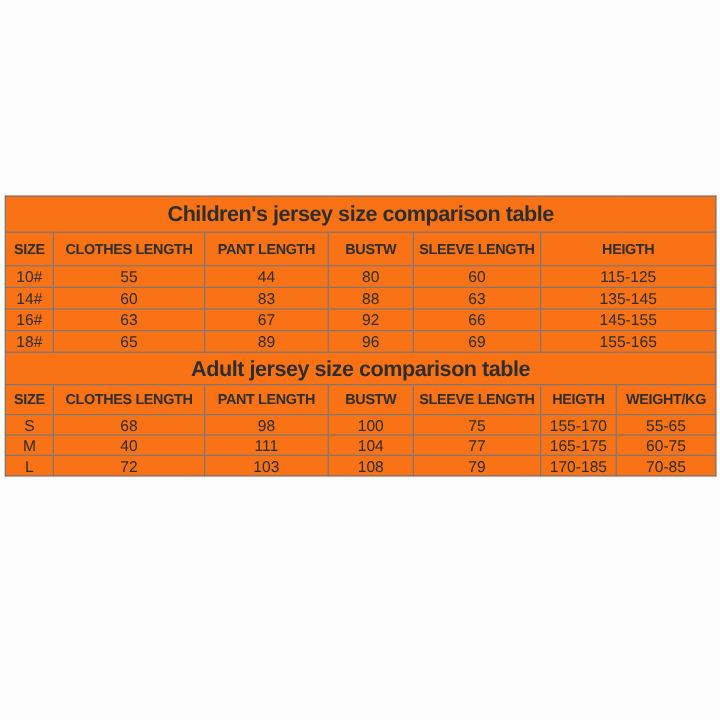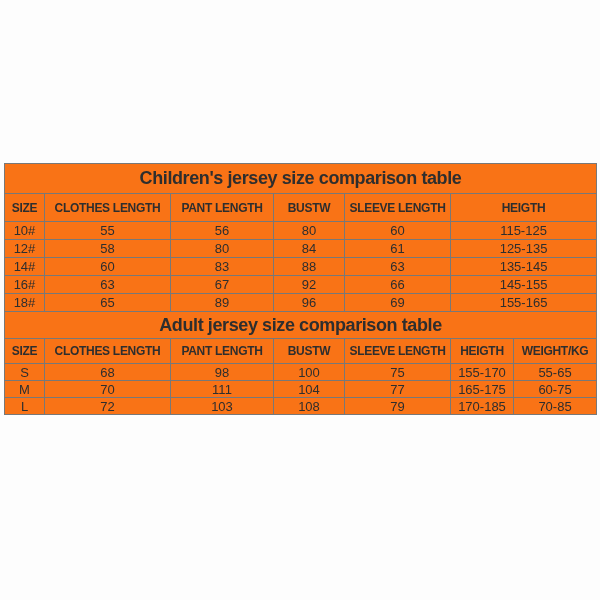--- a/index.html
+++ b/index.html
@@ -87,32 +87,24 @@
       <th class="header-cell">SIZE</th>
       <th class="header-cell">CLOTHES LENGTH</th>
       <th class="header-cell">PANT LENGTH</th>
       <th class="header-cell">BUSTW</th>
       <th class="header-cell">SLEEVE LENGTH</th>
       <th class="header-cell" colspan="2">HEIGTH</th>
     </tr>
     <tr class="children-row">
       <td class="data-cell">10#</td>
       <td class="data-cell">55</td>
-      <td class="data-cell">56</td>
+      <td class="data-cell">44</td>
       <td class="data-cell">80</td>
       <td class="data-cell">60</td>
       <td class="data-cell" colspan="2">115-125</td>
-    </tr>
-    <tr class="children-row">
-      <td class="data-cell">12#</td>
-      <td class="data-cell">58</td>
-      <td class="data-cell">80</td>
-      <td class="data-cell">84</td>
-      <td class="data-cell">61</td>
-      <td class="data-cell" colspan="2">125-135</td>
     </tr>
     <tr class="children-row">
       <td class="data-cell">14#</td>
       <td class="data-cell">60</td>
       <td class="data-cell">83</td>
       <td class="data-cell">88</td>
       <td class="data-cell">63</td>
       <td class="data-cell" colspan="2">135-145</td>
     </tr>
     <tr class="children-row">
@@ -148,21 +140,21 @@
       <td class="data-cell">S</td>
       <td class="data-cell">68</td>
       <td class="data-cell">98</td>
       <td class="data-cell">100</td>
       <td class="data-cell">75</td>
       <td class="data-cell">155-170</td>
       <td class="data-cell">55-65</td>
     </tr>
     <tr class="adult-row">
       <td class="data-cell">M</td>
-      <td class="data-cell">70</td>
+      <td class="data-cell">40</td>
       <td class="data-cell">111</td>
       <td class="data-cell">104</td>
       <td class="data-cell">77</td>
       <td class="data-cell">165-175</td>
       <td class="data-cell">60-75</td>
     </tr>
     <tr class="adult-row">
       <td class="data-cell">L</td>
       <td class="data-cell">72</td>
       <td class="data-cell">103</td>

